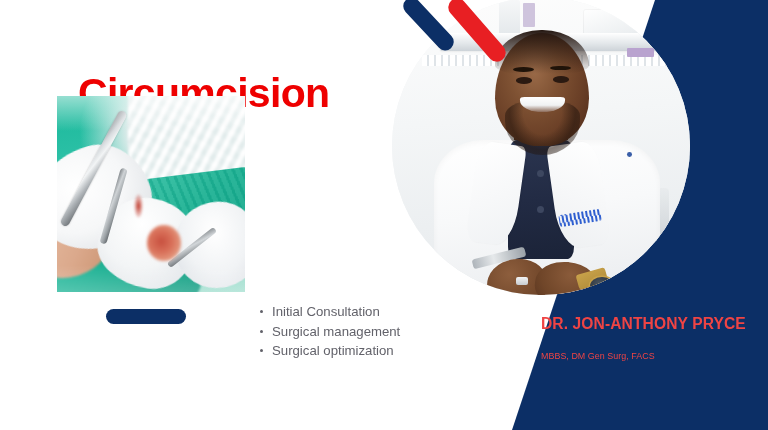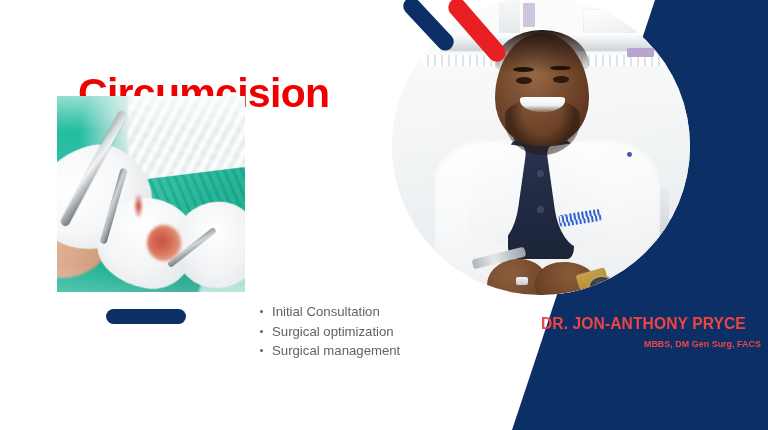--- a/index.html
+++ b/index.html
@@ -395,25 +395,24 @@
     line-height: 16.5px;
     text-transform: uppercase;
   }
   .docinfo .drole {
     margin-top: 4px;
     font-size: 9.6px;
     font-weight: bold;
     letter-spacing: 0.05px;
   }
   .docinfo .dcreds {
-    margin-top: 6px;
+    margin-top: 18px;
     font-size: 8.9px;
-    font-weight: bold;
+    font-weight: normal;
     letter-spacing: 0.05px;
-    text-align: right;
   }
 </style>
 </head>
 <body>
 
 <div id="slide">
 
   <svg class="navy-band" viewBox="0 0 768 430" preserveAspectRatio="none">
     <polygon points="655,0 768,0 768,430 512,430" fill="#0c2f66"></polygon>
   </svg>
@@ -473,22 +472,22 @@
     <div class="dl dc-watch-band"></div>
     <div class="dl dc-watch-face"></div>
   </div>
 
   <div class="diag-bar navy"></div>
   <div class="diag-bar red"></div>
 
   <div class="mgmt">
     <ul>
       <li>Initial Consultation</li>
+      <li>Surgical management</li>
       <li>Surgical optimization</li>
-      <li>Surgical management</li>
     </ul>
   </div>
 
   <div class="docinfo">
     <div class="dname">DR. JON-ANTHONY PRYCE</div>
     <div class="dcreds">MBBS, DM Gen Surg, FACS</div>
   </div>
 
 </div>
 

